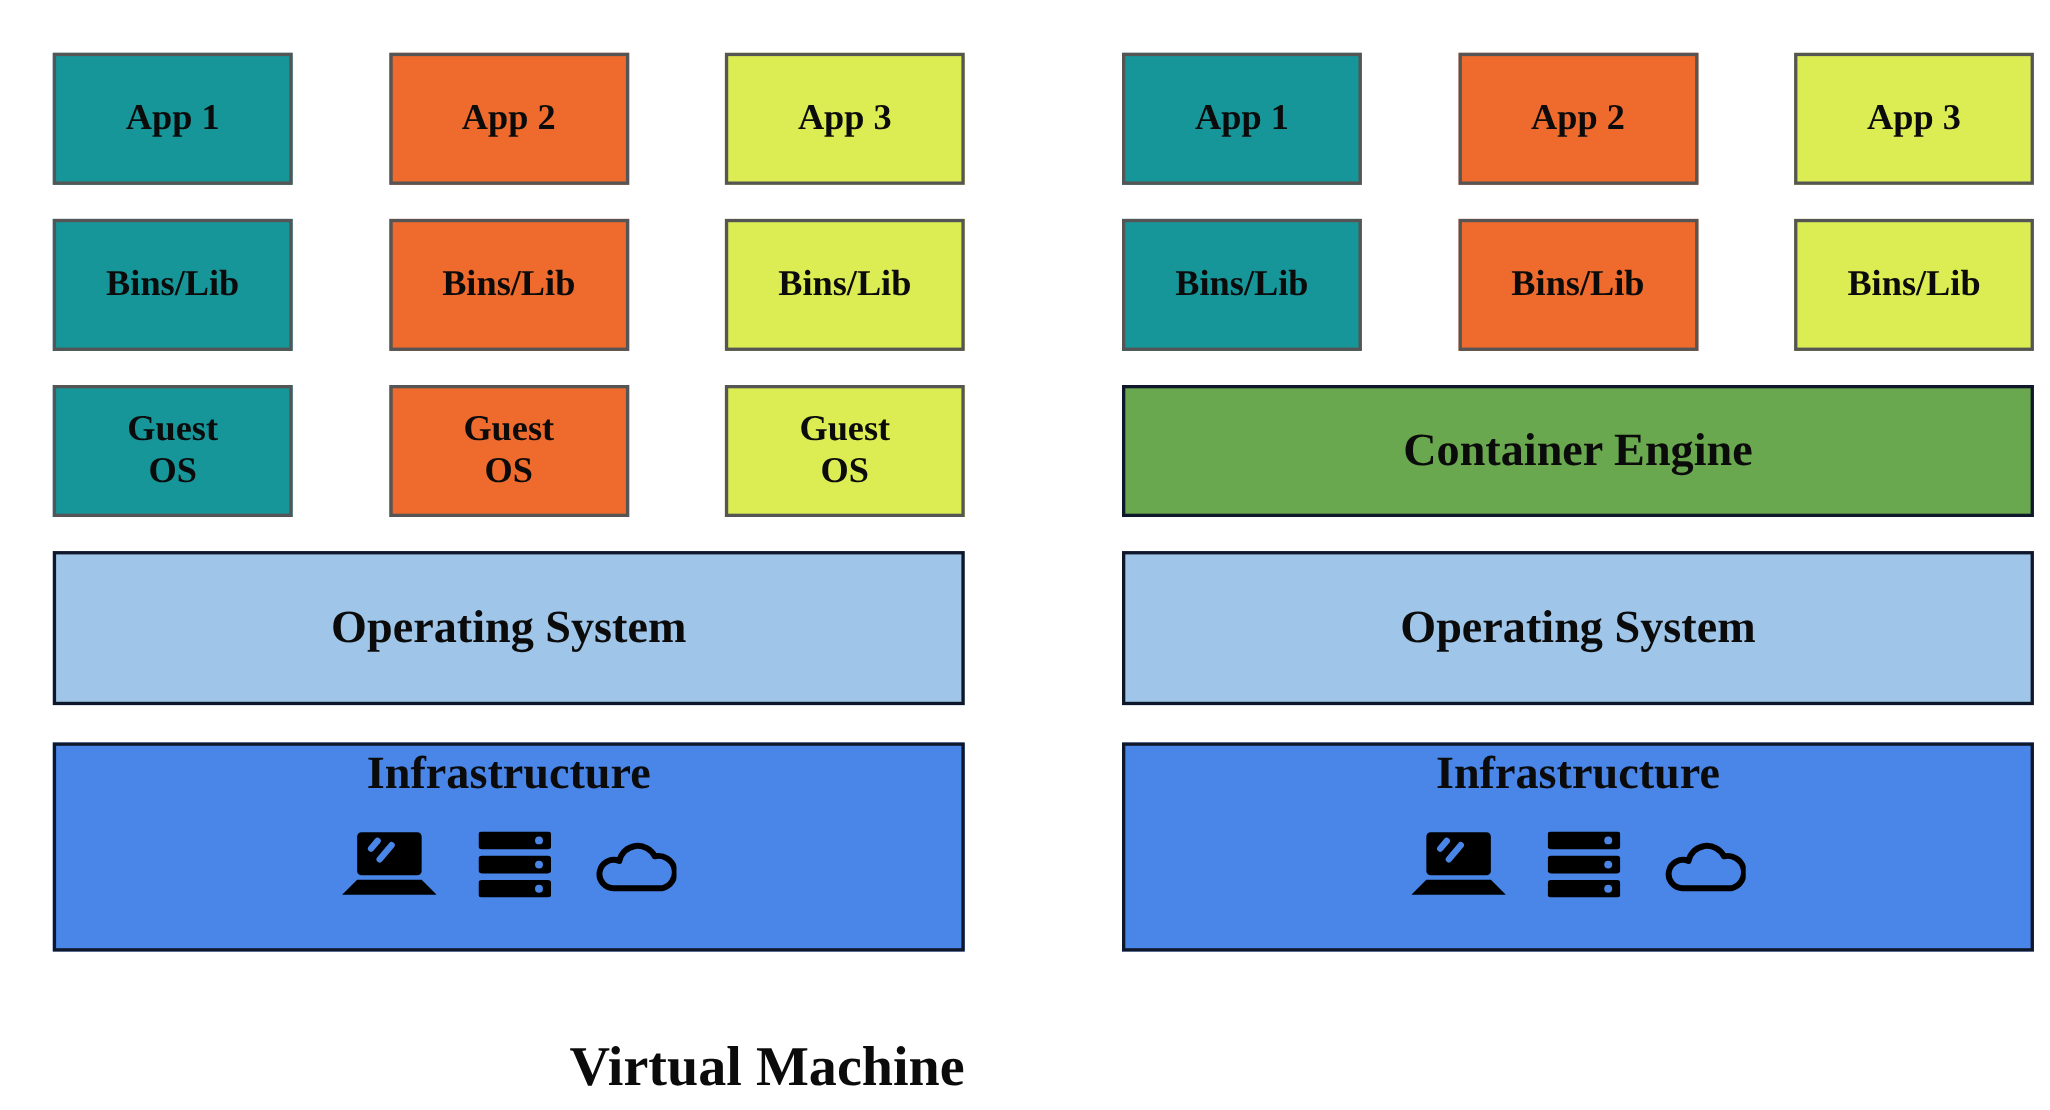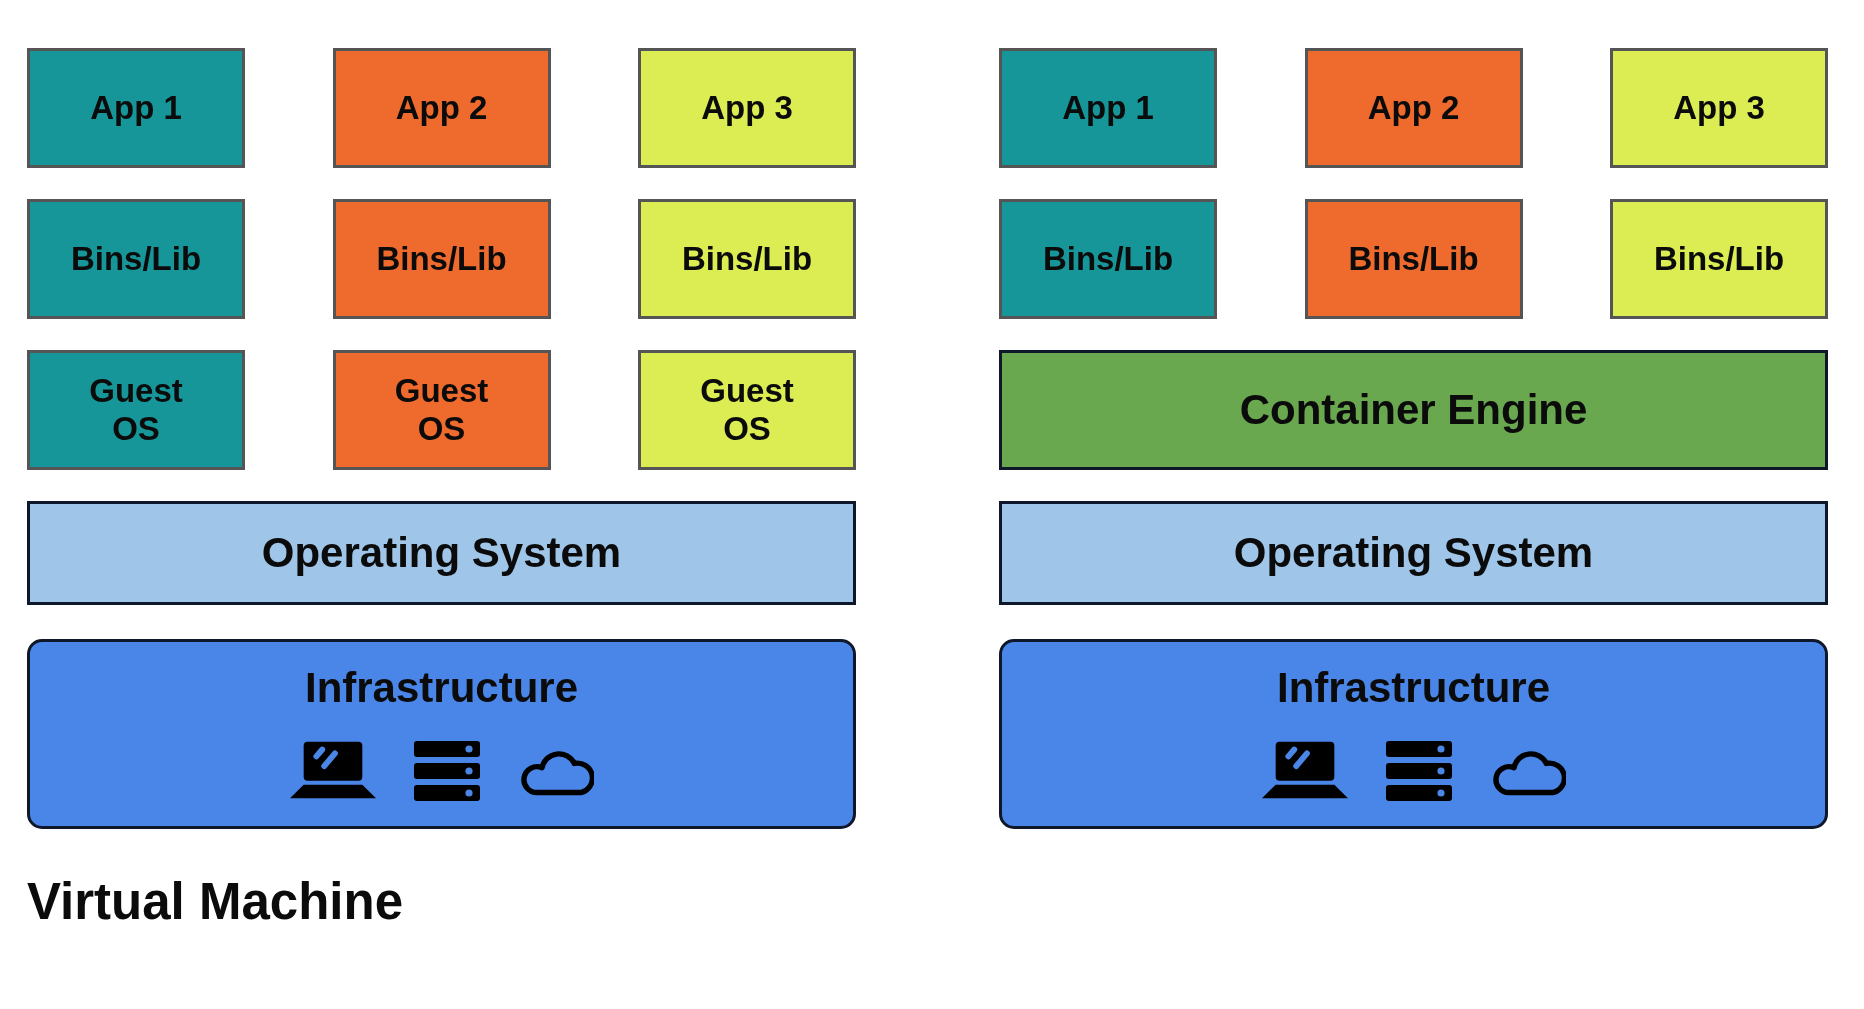--- a/index.html
+++ b/index.html
@@ -6,51 +6,51 @@
   html,body { background:#ffffff; }
   .canvas {
     position:relative;
     width:1864px; height:1009px;
     background:#ffffff;
     font-family:"Liberation Sans", sans-serif;
     color:#0b0b0b;
     overflow:hidden;
   }
   .columns {
-    position:absolute; top:48px; left:27px;
-    display:flex; gap:143px;
+    position:absolute; top:48px; left:48px;
+    display:flex; gap:143px;font-family:Liberation Serif, serif;
   }
   .group { width:829px; display:flex; flex-direction:column; }
   .row { display:flex; justify-content:space-between; margin-bottom:31px; }
   .box {
     width:218px; height:120px;
     border:3px solid #555555;
     display:flex; align-items:center; justify-content:center;
     font-weight:700; font-size:33px; text-align:center;
     line-height:1.15; white-space:pre-line;
   }
   .bar {
     width:829px; height:120px;
     border:3px solid #0f172a;
     display:flex; align-items:center; justify-content:center;
     font-weight:700; font-size:42px;
     margin-bottom:31px;
   }
-  .bar.os { height:104px; margin-bottom:34px; }
+  .bar.os { height:140px; margin-bottom:34px; }
   .bar.infra {
     height:190px; margin-bottom:0;
     flex-direction:column; justify-content:flex-start;
-    padding-top:22px; gap:28px;border-radius:15px;
+    padding-top:1px; gap:28px;
   }
   .infra-label { font-weight:700; font-size:42px; }
   .icon-row { display:flex; align-items:center; gap:38px; height:62px; }
   .icon-row svg { display:block; }
   .group-title {
-    margin-top:43px;
-    text-align:left;
+    margin-top:76px;
+    text-align:right;
     font-weight:700; font-size:51px;
     letter-spacing:0;
   }
 </style>
 </head>
 <body>
 
 <div class="canvas">
   <div class="columns">
 

